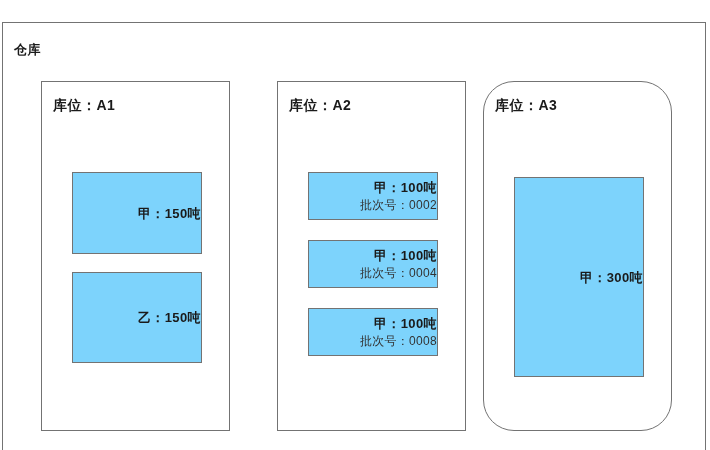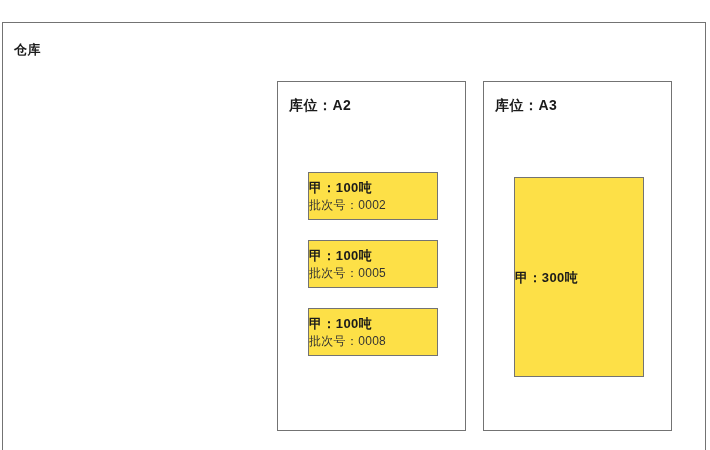--- a/index.html
+++ b/index.html
@@ -60,21 +60,21 @@
     position: absolute;
     top: 0;
     width: 189px;
     height: 350px;
     box-sizing: border-box;
     border: 1px solid #737373;
     background: #ffffff;
   }
   .location.col-0 { left: 0px; }
   .location.col-1 { left: 236px; }
-  .location.col-2 { left: 442px; }
+  .location.col-2 { left: 442px; border-radius: 31px; }
 
   .location-title {
     position: absolute;
     left: 11px;
     top: 14px;
     font-size: 14px;
     font-weight: bold;
     letter-spacing: 0.5px;
     line-height: 18px;
     white-space: nowrap;
@@ -89,24 +89,24 @@
     height: 100%;
   }
 
   
   .item {
     position: absolute;
     left: 30px;
     width: 130px;
     box-sizing: border-box;
     border: 1px solid #737373;
-    background: #fde047;
+    background: #7dd3fc;
     display: flex;
     flex-direction: column;
-    align-items: flex-start;
+    align-items: flex-end;
     justify-content: center;
   }
 
   .item-main {
     font-size: 13px;
     font-weight: bold;
     letter-spacing: 0.4px;
     line-height: 17px;
     white-space: nowrap;
     text-align: center;
@@ -132,30 +132,41 @@
   .item.h-small3 { top: 226px; height: 48px; }
   .item.h-big    { top: 95px;  height: 200px; }
 </style>
 </head>
 <body>
 
 <div id="canvas">
   <div class="warehouse">
     <div class="warehouse-title">仓库</div>
     <div class="locations">
+        <div class="location col-0">
+          <div class="location-title">库位：A1</div>
+          <div class="items">
+            <div class="item h-tall">
+              <div class="item-main">甲：150吨</div>
+            </div>
+            <div class="item h-tall2">
+              <div class="item-main">乙：150吨</div>
+            </div>
+          </div>
+        </div>
         <div class="location col-1">
           <div class="location-title">库位：A2</div>
           <div class="items">
             <div class="item h-small1">
               <div class="item-main">甲：100吨</div>
               <div class="item-sub">批次号：0002</div>
             </div>
             <div class="item h-small2">
               <div class="item-main">甲：100吨</div>
-              <div class="item-sub">批次号：0005</div>
+              <div class="item-sub">批次号：0004</div>
             </div>
             <div class="item h-small3">
               <div class="item-main">甲：100吨</div>
               <div class="item-sub">批次号：0008</div>
             </div>
           </div>
         </div>
         <div class="location col-2">
           <div class="location-title">库位：A3</div>
           <div class="items">

